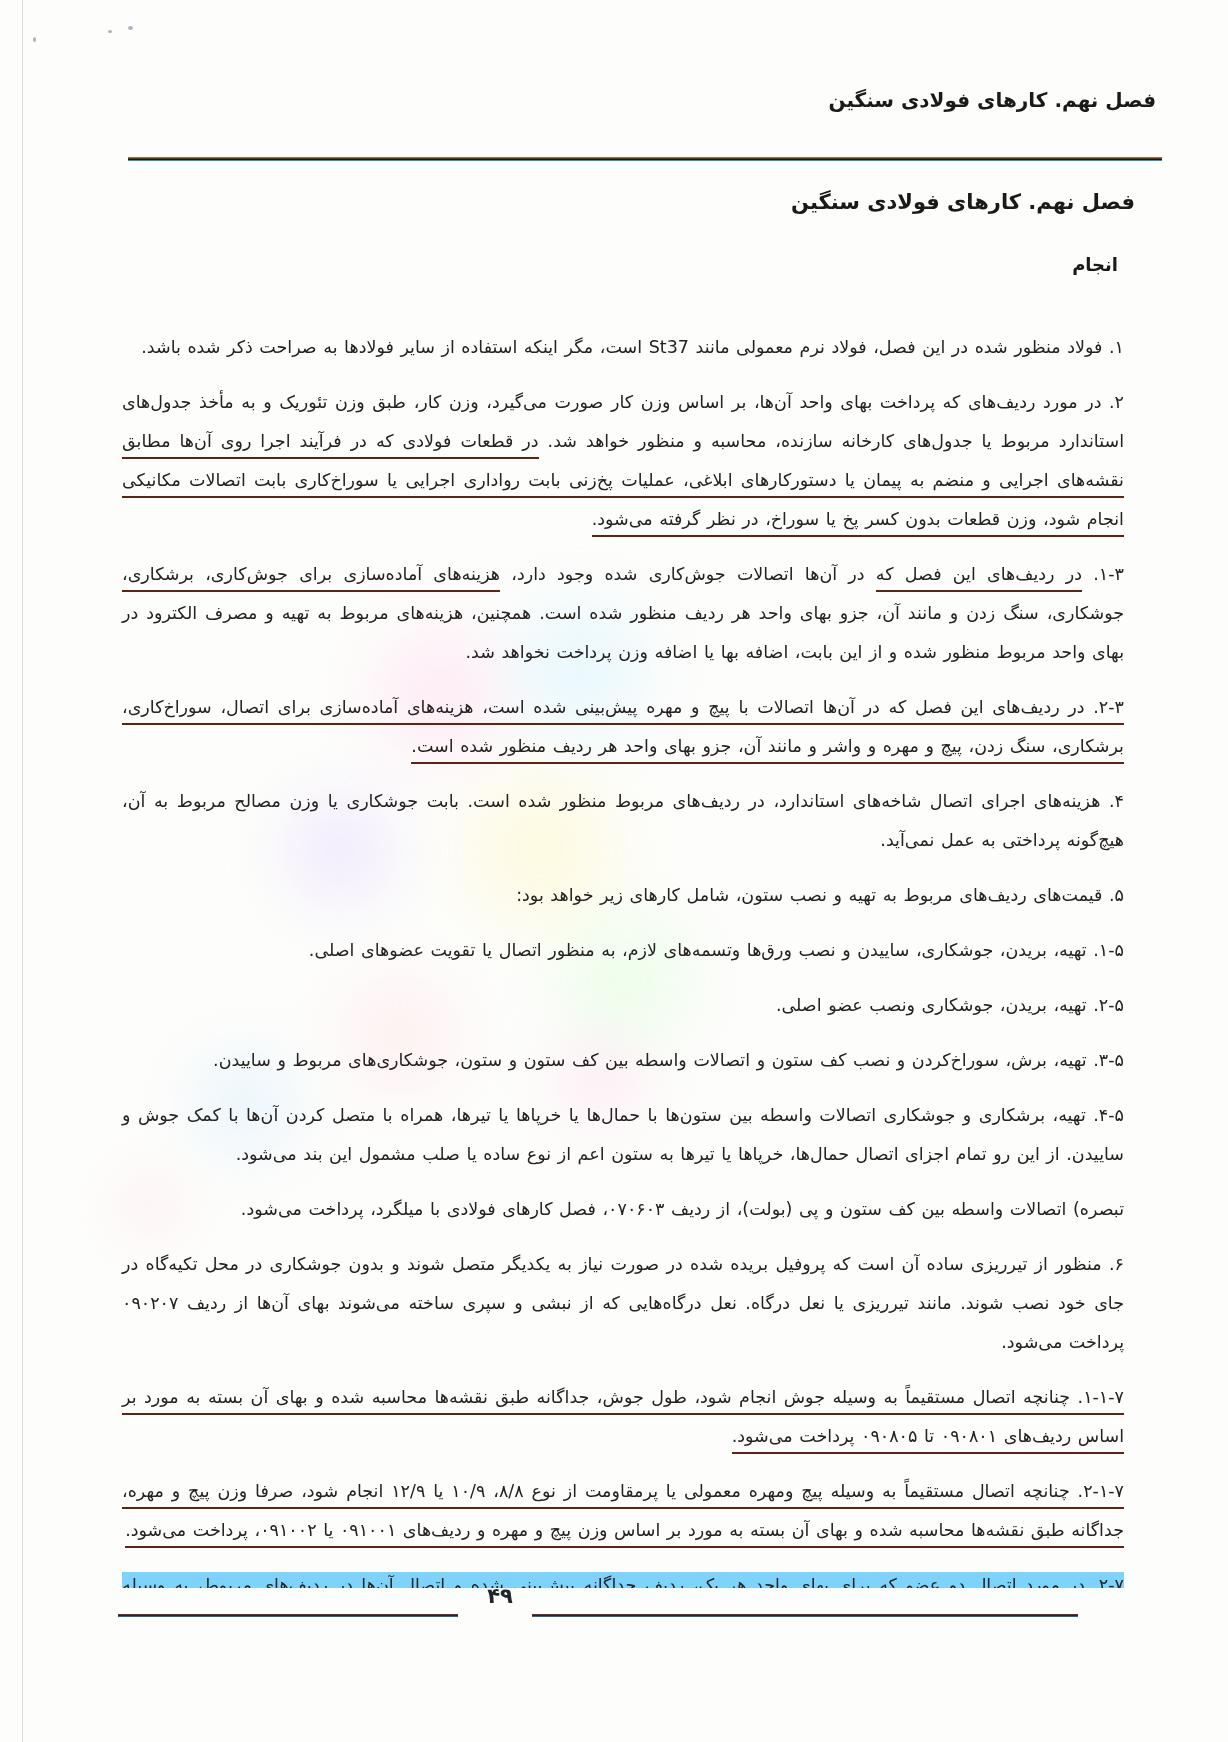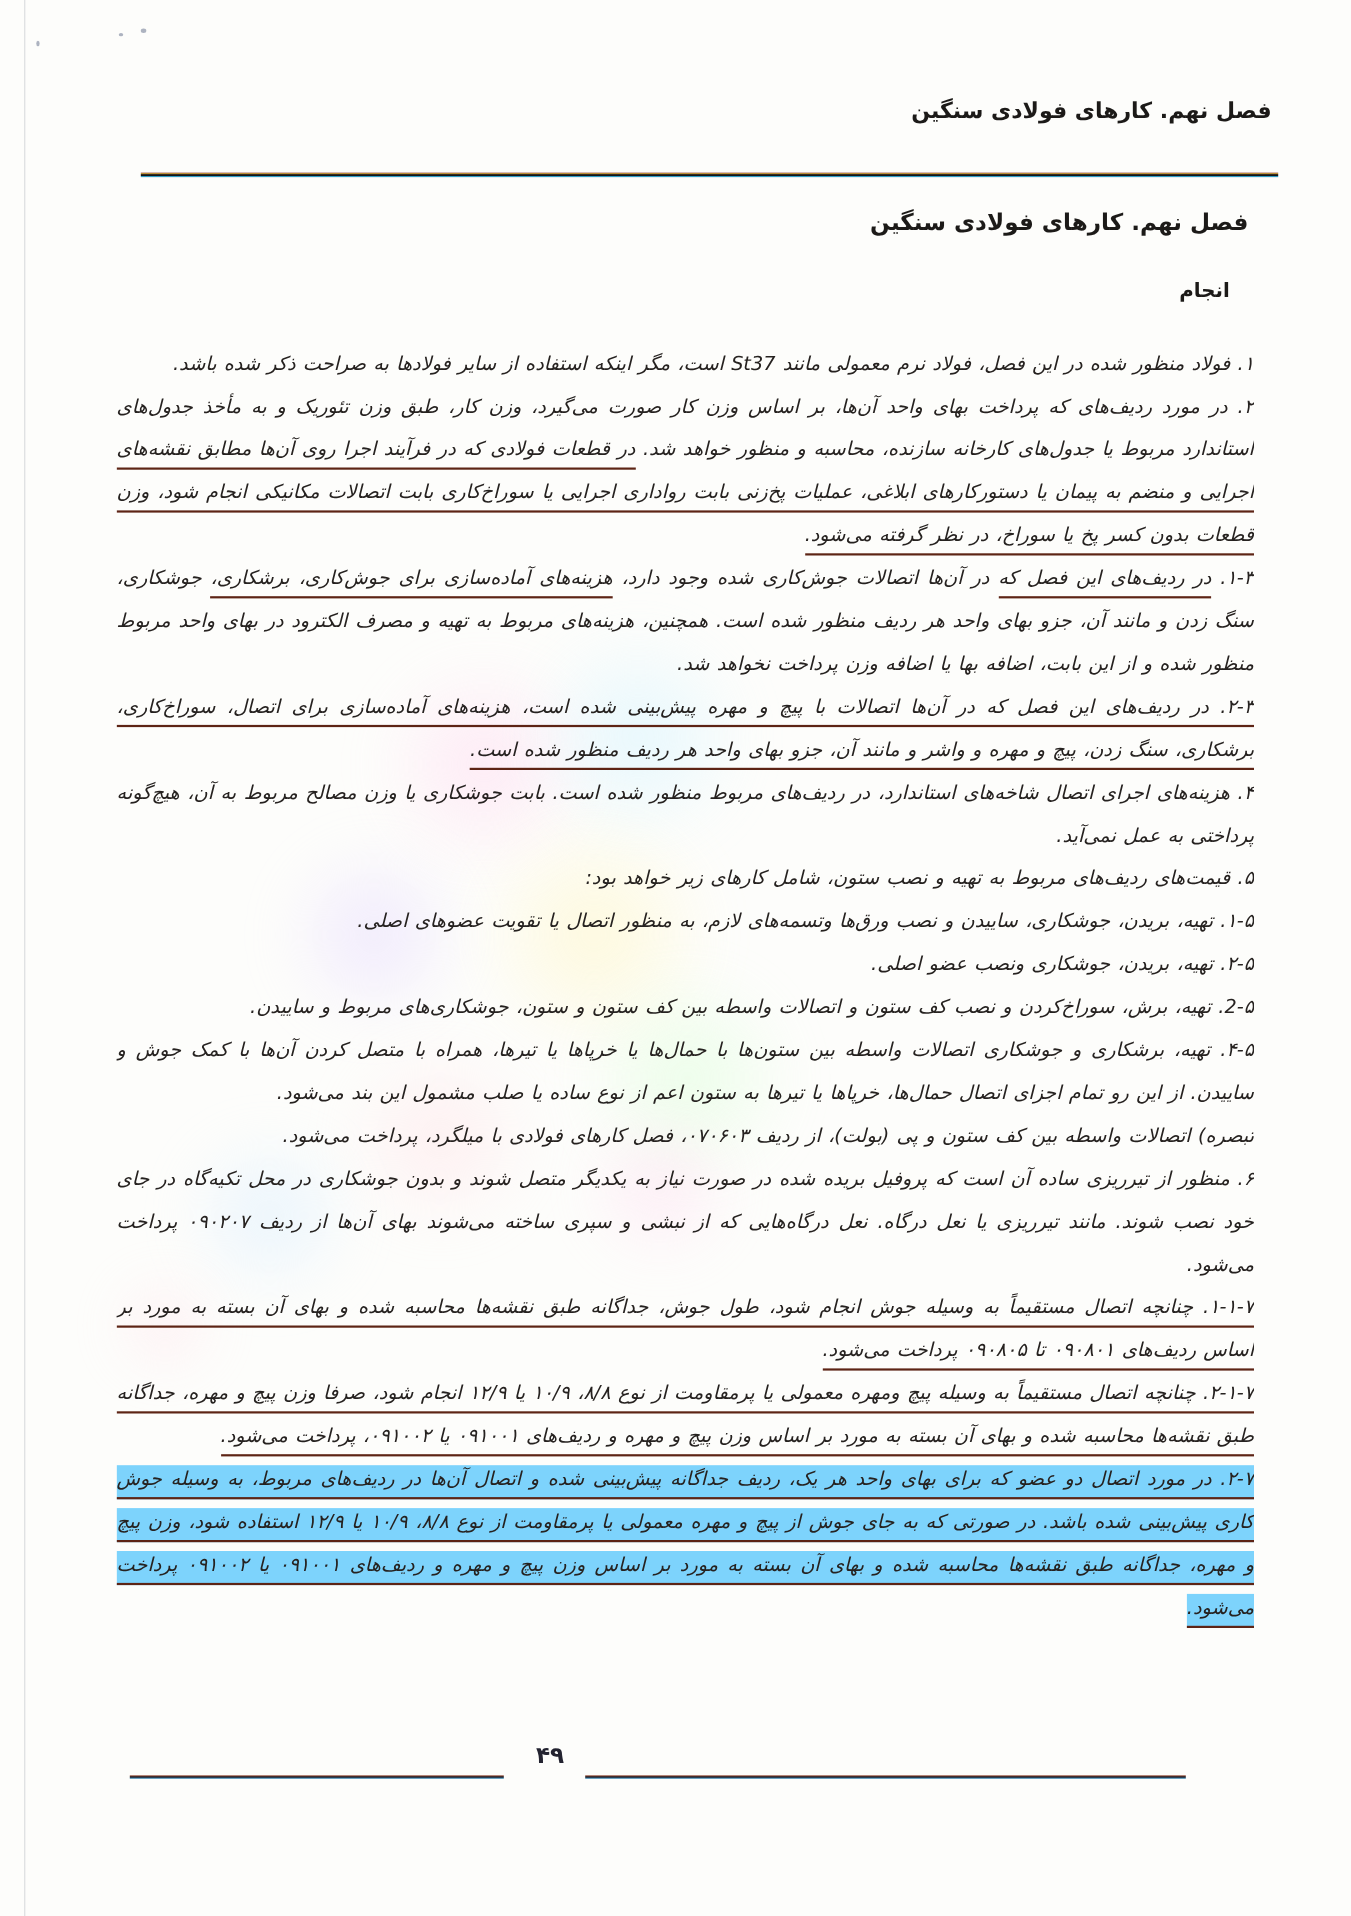--- a/index.html
+++ b/index.html
@@ -22,21 +22,21 @@
   .chapter{position:absolute;top:190px;right:93px;direction:rtl;
            font-weight:bold;font-size:21px;color:#1c1a18;}
   .moghadameh{position:absolute;top:254px;right:110px;direction:rtl;
               font-weight:bold;font-size:18px;color:#1c1a18;}
   
   .bodytext{
     position:absolute;top:312px;right:88px;left:106px;height:1276px;overflow:hidden;
     direction:rtl;text-align:justify;
     font-size:17.5px;line-height:39px;word-spacing:1px;
   }
-  .bodytext p{margin:0;padding:0;font-style:italic;}
+  .bodytext p{margin:16px;padding:0;}
   .u{border-bottom:2px solid #5d2415;padding-bottom:6px;}
   .hl{background:#7dd3fc;padding-top:3px;}
   
   .f-line{position:absolute;top:1614px;height:3px;
           background:linear-gradient(to bottom,#8a3a22 0%,#23252e 50%,#2f86b8 100%);}
   .f-line.left{left:118px;width:340px;}
   .f-line.right{left:532px;width:546px;}
   .pagenum{position:absolute;top:1584px;left:470px;width:60px;text-align:center;
            font-size:21px;font-weight:bold;color:#232330;direction:rtl;}
 </style>
@@ -70,21 +70,21 @@
 
 <div class="bodytext">
     <p><span>۱. فولاد منظور شده در این فصل، فولاد نرم معمولی مانند St37 است، مگر اینکه استفاده از سایر فولادها به صراحت ذکر شده باشد.</span></p>
     <p><span>۲. در مورد ردیف‌های که پرداخت بهای واحد آن‌ها، بر اساس وزن کار صورت می‌گیرد، وزن کار، طبق وزن تئوریک و به مأخذ جدول‌های استاندارد مربوط یا جدول‌های کارخانه سازنده، محاسبه و منظور خواهد شد. </span><span class="u">در قطعات فولادی که در فرآیند اجرا روی آن‌ها مطابق نقشه‌های اجرایی و منضم به پیمان یا دستورکارهای ابلاغی، عملیات پخ‌زنی بابت رواداری اجرایی یا سوراخ‌کاری بابت اتصالات مکانیکی انجام شود، وزن قطعات بدون کسر پخ یا سوراخ، در نظر گرفته می‌شود.</span></p>
     <p><span>۳‏-‏۱. </span><span class="u">در ردیف‌های این فصل که</span><span> در آن‌ها اتصالات جوش‌کاری شده وجود دارد، </span><span class="u">هزینه‌های آماده‌سازی برای جوش‌کاری، برشکاری،</span><span> جوشکاری، سنگ زدن و مانند آن، جزو بهای واحد هر ردیف منظور شده است. همچنین، هزینه‌های مربوط به تهیه و مصرف الکترود در بهای واحد مربوط منظور شده و از این بابت، اضافه بها یا اضافه وزن پرداخت نخواهد شد.</span></p>
     <p><span class="u">۳‏-‏۲. در ردیف‌های این فصل که در آن‌ها اتصالات با پیچ و مهره پیش‌بینی شده است، هزینه‌های آماده‌سازی برای اتصال، سوراخ‌کاری، برشکاری، سنگ زدن، پیچ و مهره و واشر و مانند آن، جزو بهای واحد هر ردیف منظور شده است.</span></p>
     <p><span>۴. هزینه‌های اجرای اتصال شاخه‌های استاندارد، در ردیف‌های مربوط منظور شده است. بابت جوشکاری یا وزن مصالح مربوط به آن، هیچ‌گونه پرداختی به عمل نمی‌آید.</span></p>
     <p><span>۵. قیمت‌های ردیف‌های مربوط به تهیه و نصب ستون، شامل کارهای زیر خواهد بود:</span></p>
     <p><span>۵‏-‏۱. تهیه، بریدن، جوشکاری، ساییدن و نصب ورق‌ها وتسمه‌های لازم، به منظور اتصال یا تقویت عضوهای اصلی.</span></p>
     <p><span>۵‏-‏۲. تهیه، بریدن، جوشکاری ونصب عضو اصلی.</span></p>
-    <p><span>۵‏-‏2. تهیه، برش، سوراخ‌کردن و نصب کف ستون و اتصالات واسطه بین کف ستون و ستون، جوشکاری‌های مربوط و ساییدن.</span></p>
+    <p><span>۵‏-‏۳. تهیه، برش، سوراخ‌کردن و نصب کف ستون و اتصالات واسطه بین کف ستون و ستون، جوشکاری‌های مربوط و ساییدن.</span></p>
     <p><span>۵‏-‏۴. تهیه، برشکاری و جوشکاری اتصالات واسطه بین ستون‌ها با حمال‌ها یا خرپاها یا تیرها، همراه با متصل کردن آن‌ها با کمک جوش و ساییدن. از این رو تمام اجزای اتصال حمال‌ها، خرپاها یا تیرها به ستون اعم از نوع ساده یا صلب مشمول این بند می‌شود.</span></p>
     <p><span>تبصره) اتصالات واسطه بین کف ستون و پی (بولت)، از ردیف ۰۷۰۶۰۳، فصل کارهای فولادی با میلگرد، پرداخت می‌شود.</span></p>
     <p><span>۶. منظور از تیرریزی ساده آن است که پروفیل بریده شده در صورت نیاز به یکدیگر متصل شوند و بدون جوشکاری در محل تکیه‌گاه در جای خود نصب شوند. مانند تیرریزی یا نعل درگاه. نعل درگاه‌هایی که از نبشی و سپری ساخته می‌شوند بهای آن‌ها از ردیف ۰۹۰۲۰۷ پرداخت می‌شود.</span></p>
     <p><span class="u">۷‏-‏۱‏-‏۱. چنانچه اتصال مستقیماً به وسیله جوش انجام شود، طول جوش، جداگانه طبق نقشه‌ها محاسبه شده و بهای آن بسته به مورد بر اساس ردیف‌های ۰۹۰۸۰۱ تا ۰۹۰۸۰۵ پرداخت می‌شود.</span></p>
     <p><span class="u">۷‏-‏۱‏-‏۲. چنانچه اتصال مستقیماً به وسیله پیچ ومهره معمولی یا پرمقاومت از نوع ۸/۸، ۱۰/۹ یا ۱۲/۹ انجام شود، صرفا وزن پیچ و مهره، جداگانه طبق نقشه‌ها محاسبه شده و بهای آن بسته به مورد بر اساس وزن پیچ و مهره و ردیف‌های ۰۹۱۰۰۱ یا ۰۹۱۰۰۲، پرداخت می‌شود.</span></p>
     <p><span class="u hl">۷‏-‏۲. در مورد اتصال دو عضو که برای بهای واحد هر یک، ردیف جداگانه پیش‌بینی شده و اتصال آن‌ها در ردیف‌های مربوط، به وسیله جوش کاری پیش‌بینی شده باشد. در صورتی که به جای جوش از پیچ و مهره معمولی یا پرمقاومت از نوع ۸/۸، ۱۰/۹ یا ۱۲/۹ استفاده شود، وزن پیچ و مهره، جداگانه طبق نقشه‌ها محاسبه شده و بهای آن بسته به مورد بر اساس وزن پیچ و مهره و ردیف‌های ۰۹۱۰۰۱ یا ۰۹۱۰۰۲ پرداخت می‌شود.</span></p>
   </div>
 
 <div class="f-line left"></div>
 <div class="pagenum">۴۹</div>

